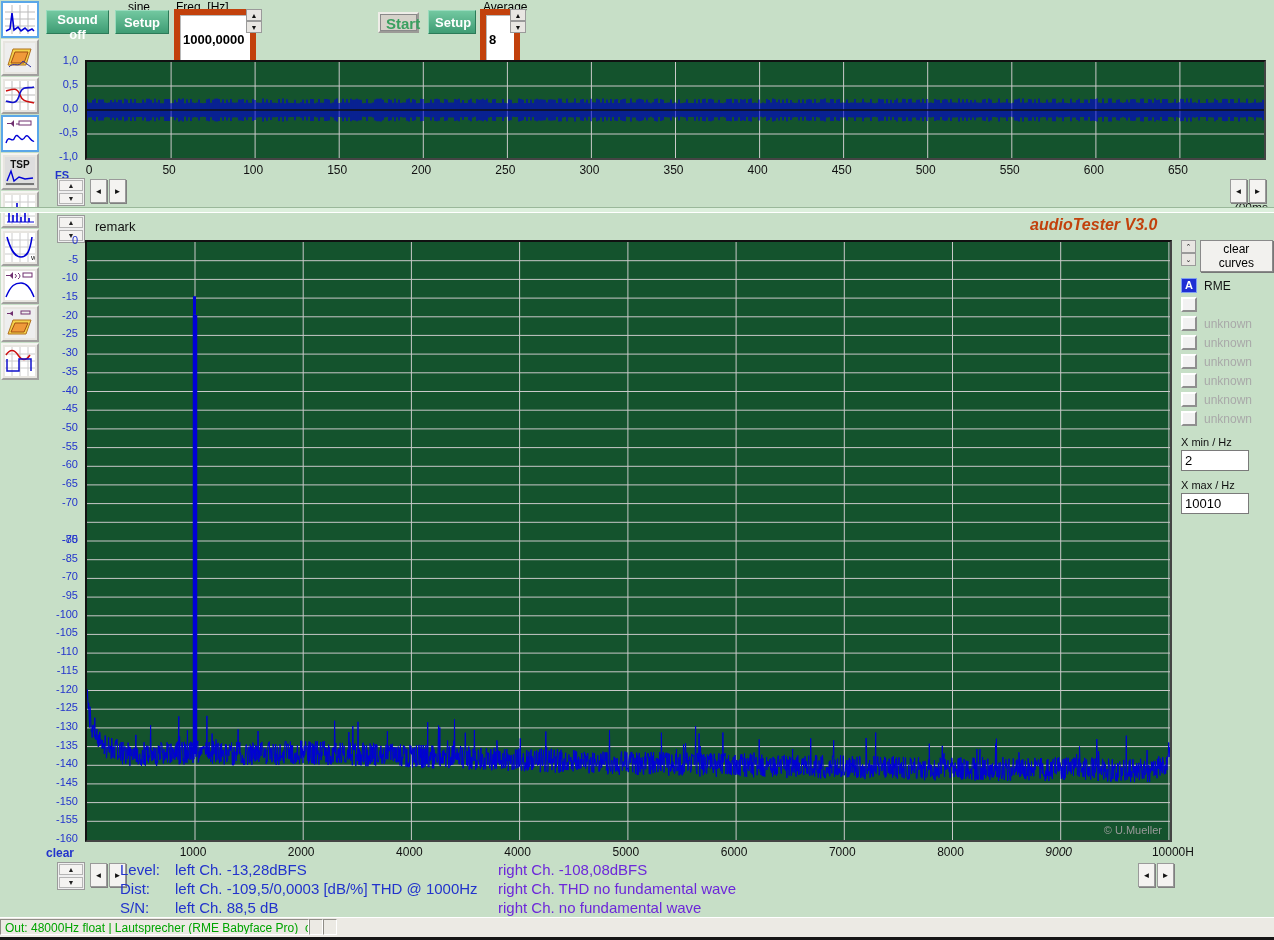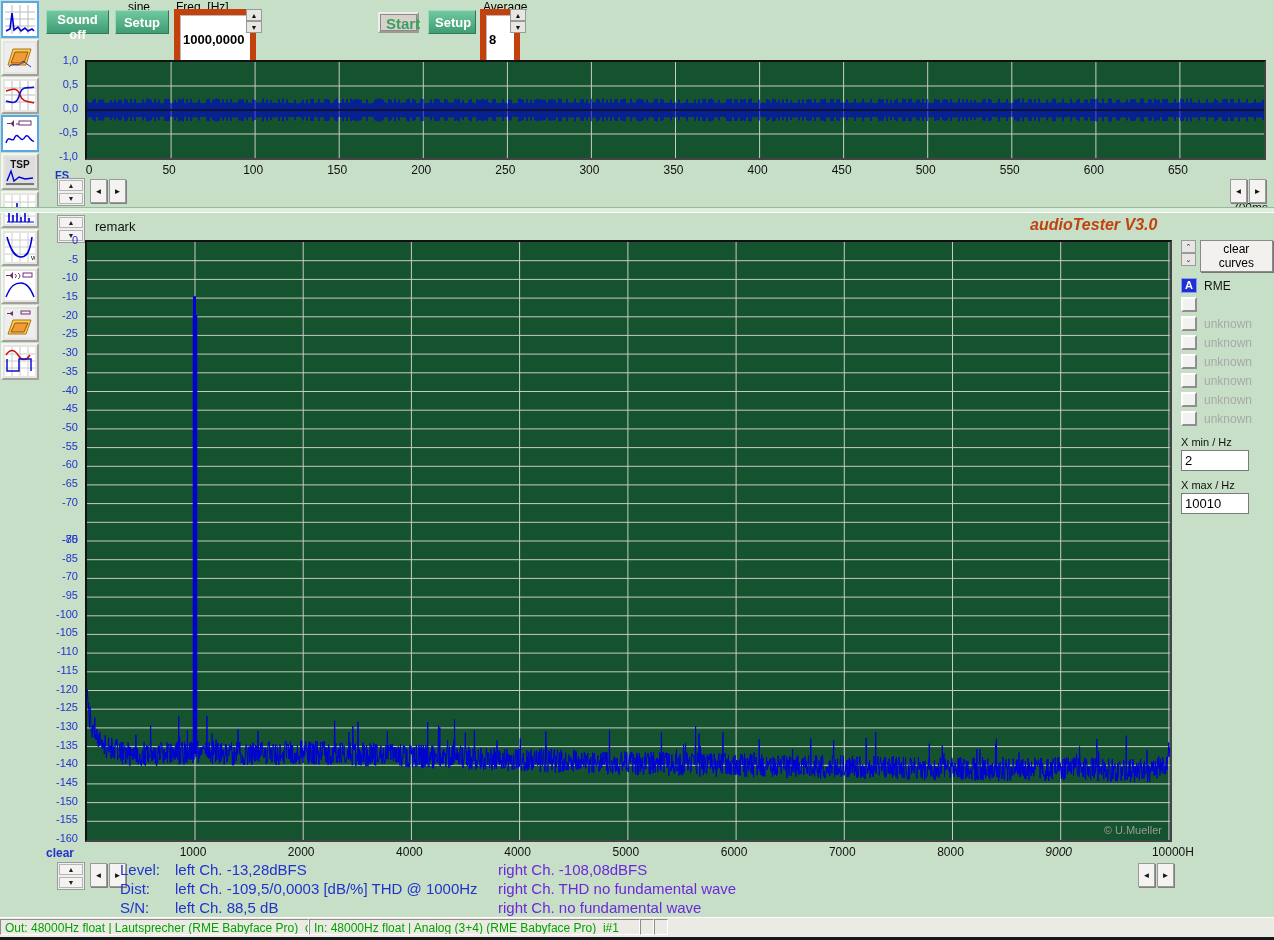--- a/index.html
+++ b/index.html
@@ -344,19 +344,18 @@
     <div class="meas-label" style="left:120px;top:880px;">Dist:</div>
     <div class="meas-left" style="left:175px;top:880px;">left Ch. -109,5/0,0003 [dB/%] THD @ 1000Hz</div>
     <div class="meas-right" style="left:498px;top:880px;">right Ch. THD no fundamental wave</div>
     <div class="meas-label" style="left:120px;top:899px;">S/N:</div>
     <div class="meas-left" style="left:175px;top:899px;">left Ch. 88,5 dB</div>
     <div class="meas-right" style="left:498px;top:899px;">right Ch.  no fundamental wave</div>
   </div>
 
   <div id="statusbar">
     <div class="st-sec st-green" style="width:309px;">Out: 48000Hz float  | Lautsprecher (RME Babyface Pro)_o#2</div>
-    <div class="st-sec st-green" style="width:331px;">In: 48000Hz float  | Analog (3+4) (RME Babyface Pro)_i#1</div>
     <div class="st-sec" style="width:14px;"></div>
     <div class="st-sec" style="width:14px;"></div>
   </div>
   <div id="bottomstrip"></div>
 
 </div>
 
 </body></html>

